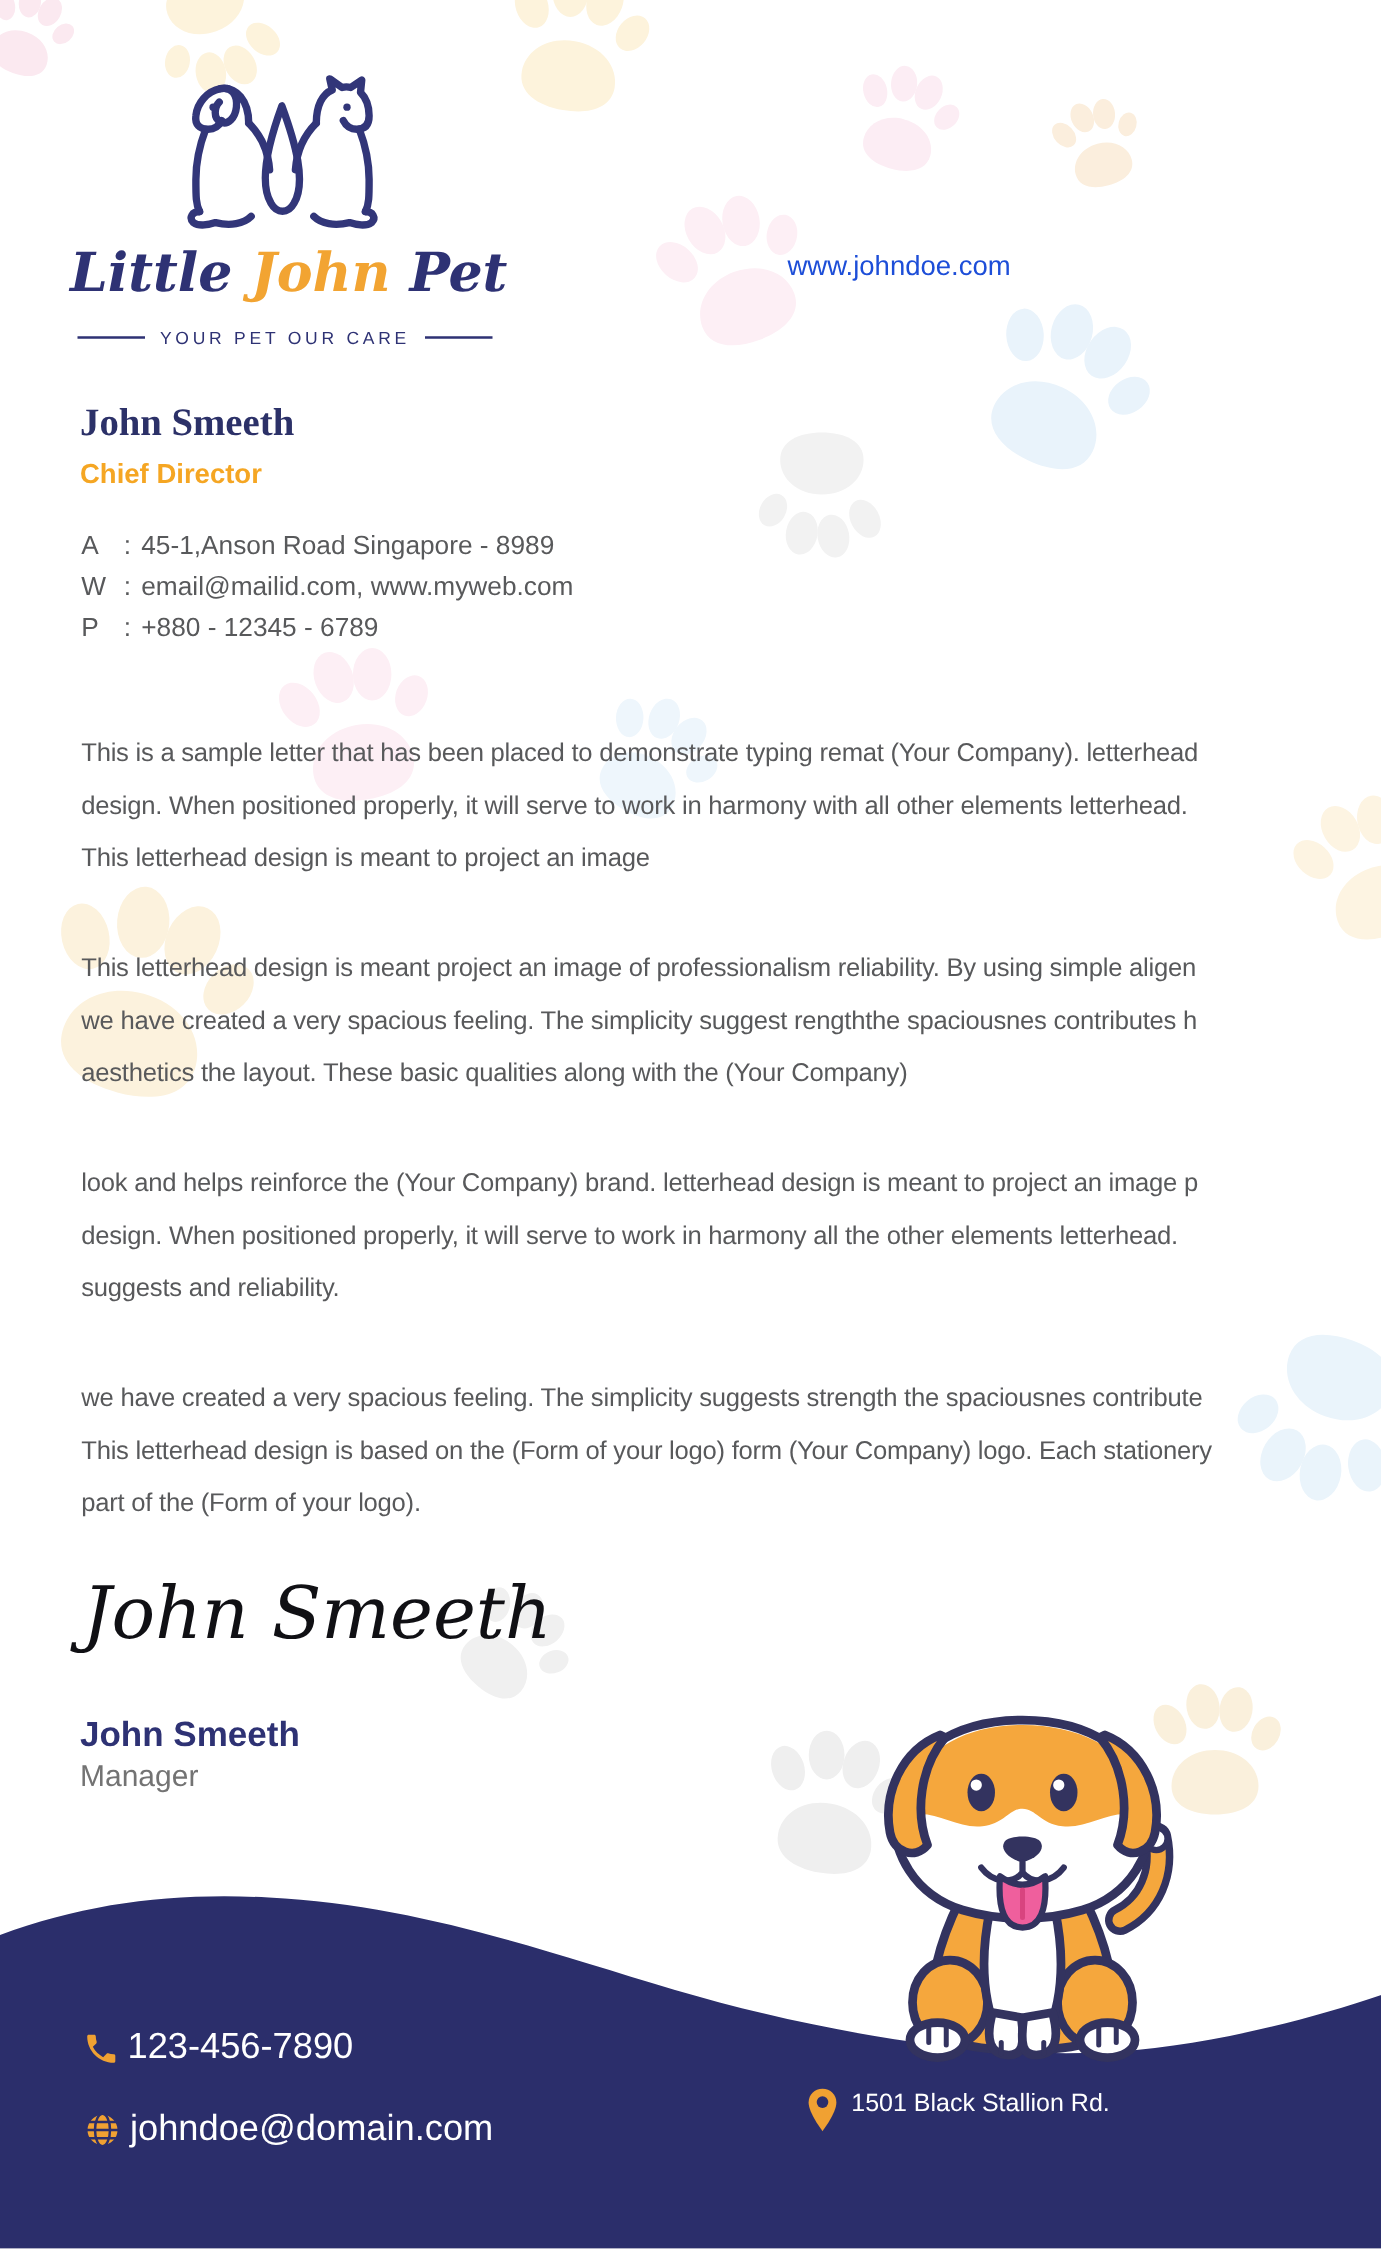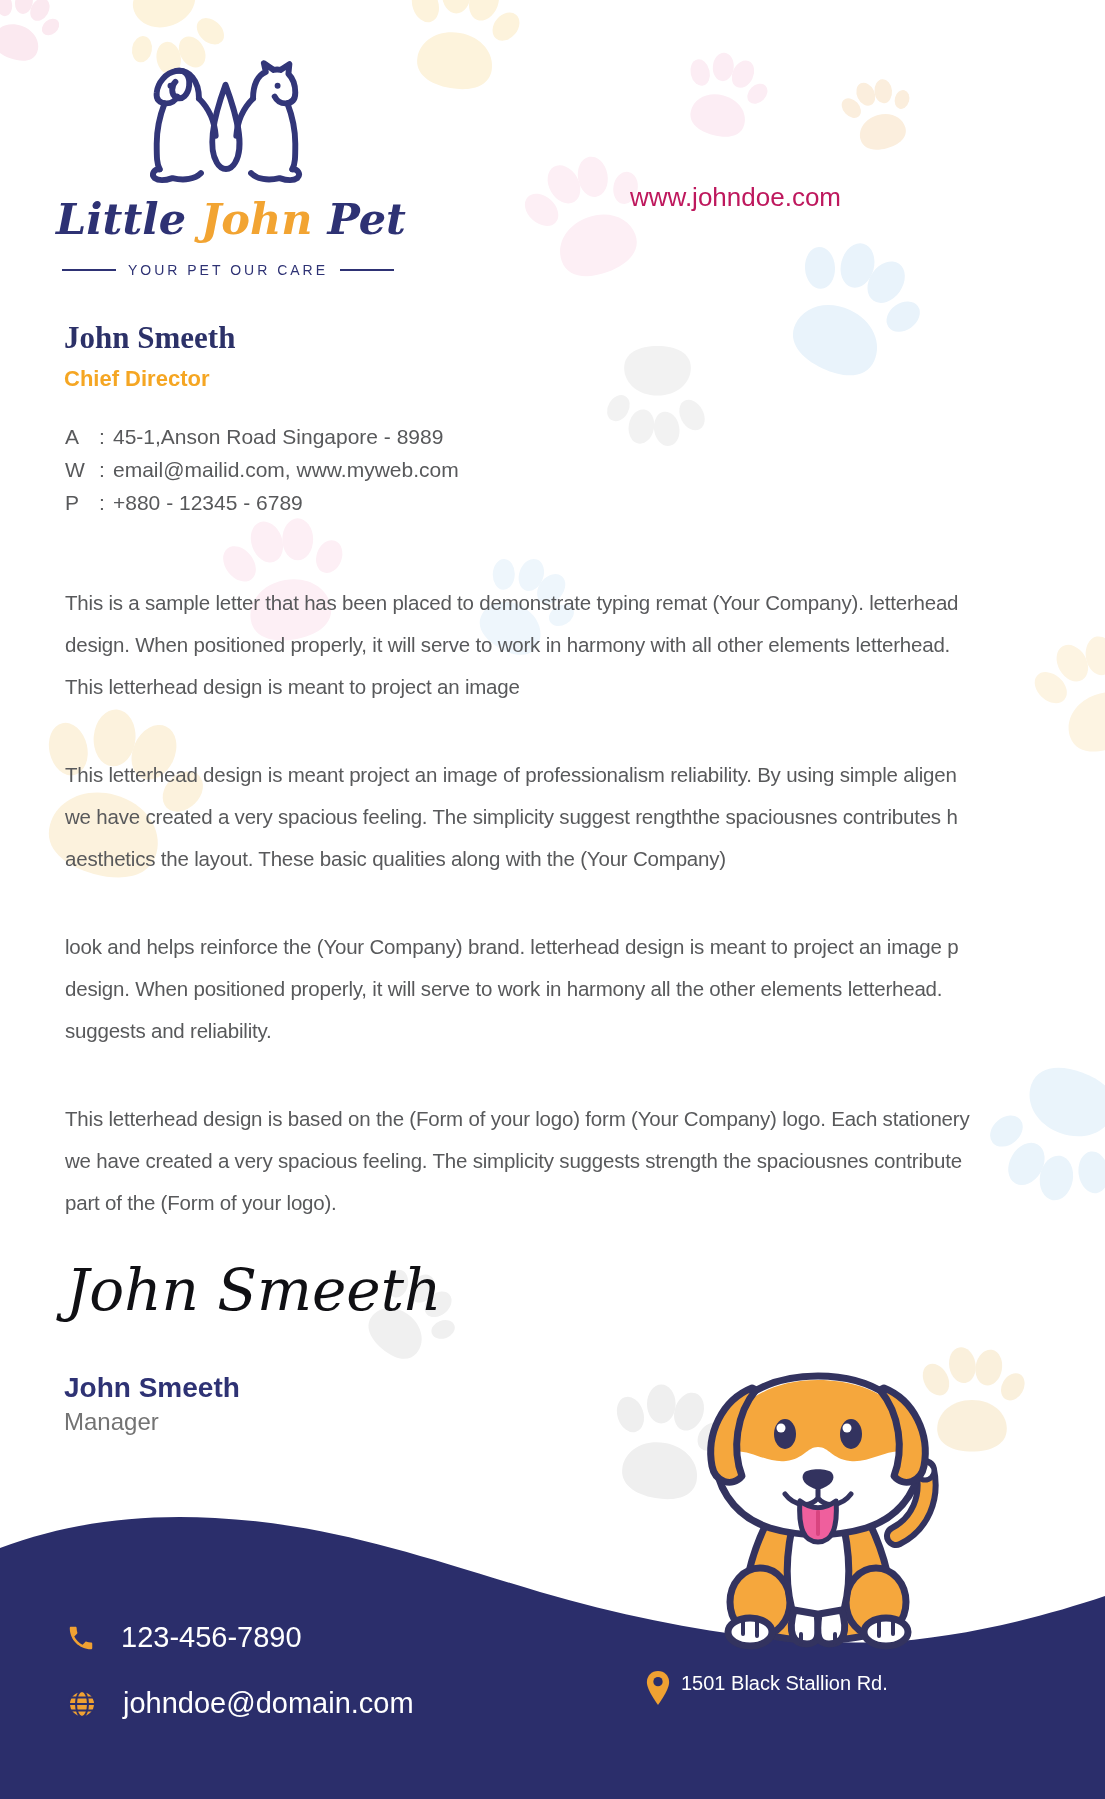--- a/index.html
+++ b/index.html
@@ -21,41 +21,41 @@
   .logo-icon{position:absolute;left:140px;top:60px;width:172px;height:132px;}
   .brand{
     position:absolute;left:56px;top:194px;width:344px;text-align:center;
     font-family:"DejaVu Serif",serif;font-style:italic;font-weight:bold;
     font-size:43px;color:var(--brand-navy);white-space:nowrap;
   }
   .brand .word-orange{color:var(--accent-orange);}
   .tagline-row{position:absolute;left:56px;top:262px;width:344px;display:flex;align-items:center;justify-content:center;gap:12px;}
   .tagline-line{width:54px;height:2.5px;background:var(--brand-navy);}
   .tagline-text{font-size:14px;letter-spacing:3px;color:var(--brand-navy);font-weight:500;white-space:nowrap;}
-  .website{position:absolute;left:630px;top:182px;font-size:26px;color:#be185d;}
+  .website{position:absolute;left:630px;top:200px;font-size:22px;color:#1d4ed8;}
   
   .sender-name{position:absolute;left:64px;top:320px;font-family:"Liberation Serif",serif;font-weight:bold;font-size:31px;color:#2c3168;}
   .sender-title{position:absolute;left:64px;top:366px;font-size:22px;font-weight:600;color:#f5a623;}
   .contacts{position:absolute;left:65px;top:420px;font-size:21px;color:var(--body-text);}
   .contact-row{display:flex;height:33px;align-items:center;}
   .c-label{width:26px;}
   .c-sep{width:22px;text-align:center;}
   
   .letter{position:absolute;left:65px;top:582px;width:990px;}
   .letter p{margin:0 0 46px 0;}
   .letter .line{height:42px;line-height:42px;font-size:20.5px;color:var(--body-text);white-space:nowrap;letter-spacing:-0.2px;}
   
   .sig-script{position:absolute;left:66px;top:1256px;font-family:"DejaVu Serif",serif;font-style:italic;font-size:58px;color:#101014;white-space:nowrap;}
   .sig-name{position:absolute;left:64px;top:1372px;font-size:28px;font-weight:bold;color:var(--brand-navy);}
   .sig-role{position:absolute;left:64px;top:1408px;font-size:24px;color:#737373;}
   
   .dog{position:absolute;left:688px;top:1370px;width:262px;height:280px;}
   
   .wave{position:absolute;left:0;top:1470px;width:1105px;height:329px;}
-  .footer-item{position:absolute;display:flex;align-items:center;gap:25px;color:#ffffff;}
+  .footer-item{position:absolute;display:flex;align-items:flex-end;gap:6px;color:#ffffff;}
   .f-phone{left:66px;top:1621px;font-size:29px;font-weight:500;}
   .f-email{left:66px;top:1687px;font-size:29px;font-weight:500;}
   .f-address{left:645px;top:1666px;align-items:flex-start;gap:10px;}
   .f-address .addr-lines{font-size:20px;font-weight:normal;line-height:34px;}
   .icon{flex:0 0 auto;display:block;}
   
   .ln{stroke:#323679;stroke-width:6;fill:none;stroke-linecap:round;stroke-linejoin:round;}
   .d-or{fill:var(--dog-orange);}
   .d-wh{fill:#ffffff;}
   .d-outl{stroke:#33335f;stroke-width:7;stroke-linejoin:round;stroke-linecap:round;}
@@ -190,22 +190,22 @@
       <span class="line" style="display:block">This letterhead design is meant project an image of professionalism reliability. By using simple aligen</span>
       <span class="line" style="display:block">we have created a very spacious feeling. The simplicity suggest  rengththe spaciousnes contributes h</span>
       <span class="line" style="display:block">aesthetics the layout. These basic qualities along with the (Your Company)</span>
     </p>
     <p>
       <span class="line" style="display:block">look and helps reinforce the (Your Company) brand. letterhead design is meant to project an image p</span>
       <span class="line" style="display:block">design. When positioned properly, it will serve to work in harmony all the other elements letterhead.</span>
       <span class="line" style="display:block">suggests and reliability.</span>
     </p>
     <p>
+      <span class="line" style="display:block">we have created a very spacious feeling. The simplicity suggests strength the spaciousnes contribute</span>
       <span class="line" style="display:block">This letterhead design is based on the (Form of your logo) form (Your Company) logo. Each stationery</span>
-      <span class="line" style="display:block">we have created a very spacious feeling. The simplicity suggests strength the spaciousnes contribute</span>
       <span class="line" style="display:block">part of the (Form of your logo).</span>
     </p>
   </div>
 
   <div class="sig-script">John Smeeth</div>
   <div class="sig-name">John Smeeth</div>
   <div class="sig-role">Manager</div>
 
   <svg class="wave" viewBox="0 0 1105 329" preserveAspectRatio="none">
     <path d="M0,78 C70,52 140,44 215,48 C330,54 420,86 540,122 C660,157 780,176 880,172 C955,169 1040,148 1105,126 L1105,329 L0,329 Z" fill="#2b2e6b"></path>

